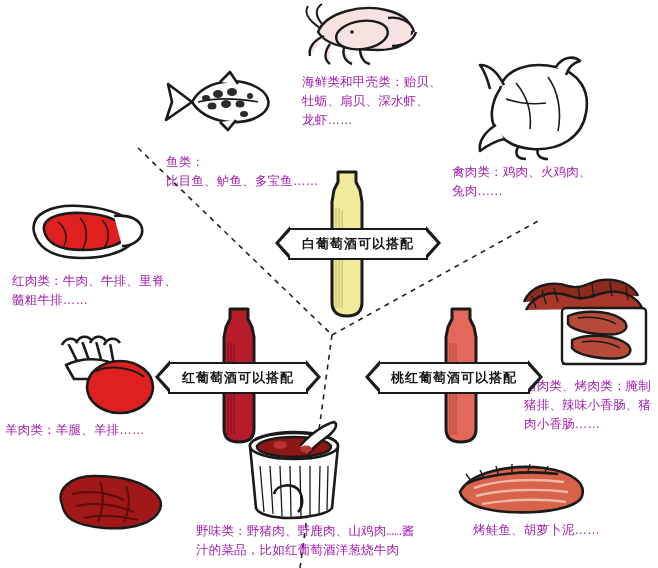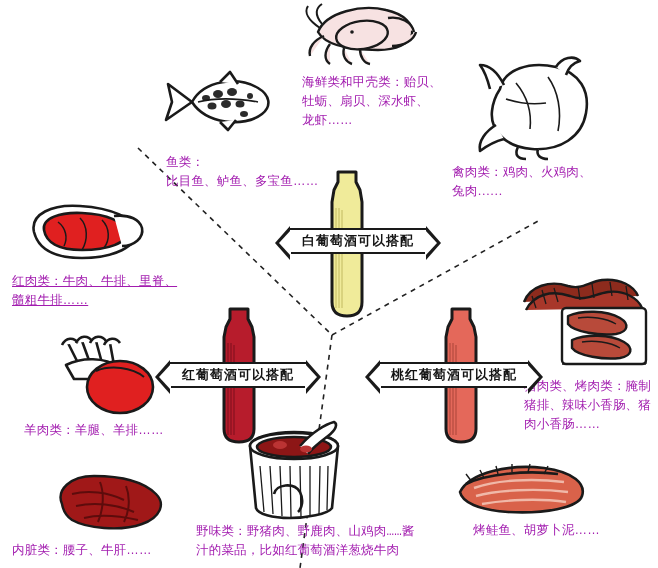--- a/index.html
+++ b/index.html
@@ -16,21 +16,21 @@
     letter-spacing:.2px;white-space:pre-line;
   }
   svg{display:block;overflow:visible;}
   .ribbon-text{
     font-size:13px;font-weight:bold;color:#141414;
     letter-spacing:1px;white-space:nowrap;
   }
   .ribbon-wrap{position:absolute;}
   .ribbon-body{
     position:relative;border:2px solid #1a1a1a;background:#ffffff;
-    height:26px;display:flex;align-items:center;justify-content:center;
+    height:32px;display:flex;align-items:center;justify-content:center;
     box-sizing:border-box;padding:0 10px;
   }
   .tail{position:absolute;top:-4px;width:0;height:0;}
   .tail-l{left:-15px;border-top:17px solid transparent;border-bottom:17px solid transparent;border-right:15px solid #1a1a1a;}
   .tail-l:after{content:"";position:absolute;left:4px;top:-13px;border-top:13px solid transparent;border-bottom:13px solid transparent;border-right:12px solid #ffffff;}
   .tail-r{right:-15px;border-top:17px solid transparent;border-bottom:17px solid transparent;border-left:15px solid #1a1a1a;}
   .tail-r:after{content:"";position:absolute;right:4px;top:-13px;border-top:13px solid transparent;border-bottom:13px solid transparent;border-left:12px solid #ffffff;}
 </style>
 </head>
 <body>
@@ -111,50 +111,49 @@
       <path d="M16 34 C12 16 34 6 62 8 C94 10 116 20 118 34 C120 48 96 60 64 60 C34 60 20 50 16 34 Z" fill="#ffffff"></path>
       <path d="M26 32 C24 20 42 14 64 15 C90 16 106 24 108 34 C110 45 90 52 64 52 C40 52 28 44 26 32 Z" fill="#e02020"></path>
       <path d="M96 18 C112 16 122 22 124 30 C126 40 116 48 104 48" fill="#ffffff"></path>
     </g>
     <g fill="none" stroke="#1a1a1a" stroke-width="1.5">
       <path d="M40 24 C48 30 50 40 46 48"></path>
       <path d="M62 20 C70 28 70 42 64 52"></path>
       <path d="M84 22 C92 30 92 42 86 50"></path>
     </g>
   </svg>
-  <div class="abs cap" style="left:12px;top:272px;width:175px;text-decoration:underline;">红肉类：牛肉、牛排、里脊、
+  <div class="abs cap" style="left:12px;top:272px;width:175px;">红肉类：牛肉、牛排、里脊、
 髓粗牛排……</div>
 
   <svg class="abs" style="left:48px;top:335px;" width="120" height="82" viewBox="0 0 120 82">
     <g stroke="#1a1a1a" stroke-width="2.6" fill="#ffffff" stroke-linejoin="round">
       <path d="M20 8 L30 28 M34 6 L42 28 M48 6 L54 28 M62 8 L66 30"></path>
       <path d="M14 10 C18 2 26 2 30 8"></path>
       <path d="M28 8 C32 0 40 0 44 6"></path>
       <path d="M42 8 C46 0 54 0 58 6"></path>
       <path d="M56 10 C60 2 68 2 72 8"></path>
       <path d="M18 30 C34 22 56 22 72 32 L64 44 L26 44 Z"></path>
     </g>
     <ellipse cx="72" cy="52" rx="33" ry="26" fill="#e02020" stroke="#1a1a1a" stroke-width="2.6"></ellipse>
     <path d="M48 36 C62 30 84 32 96 42" fill="none" stroke="#1a1a1a" stroke-width="2"></path>
   </svg>
-  <div class="abs cap" style="left:24px;top:421px;width:190px;">羊肉类：羊腿、羊排……</div>
+  <div class="abs cap" style="left:5px;top:421px;width:190px;">羊肉类：羊腿、羊排……</div>
 
   <svg class="abs" style="left:50px;top:468px;" width="118" height="70" viewBox="0 0 118 70">
     <g stroke="#1a1a1a" stroke-width="2.4" fill="#a01818" stroke-linejoin="round">
       <path d="M12 36 C6 22 20 8 44 8 C72 8 94 14 106 26 C116 36 110 50 92 56 C70 64 36 60 22 52 C16 48 13 42 12 36 Z"></path>
     </g>
     <g fill="none" stroke="#5d0c0c" stroke-width="2">
       <path d="M22 26 C38 22 58 24 74 32"></path>
       <path d="M26 38 C44 34 66 36 84 44"></path>
       <path d="M34 50 C50 46 70 48 88 52"></path>
       <path d="M50 14 C54 24 54 40 48 54"></path>
       <path d="M76 18 C80 28 80 42 74 54"></path>
     </g>
   </svg>
-  <div class="abs cap" style="left:12px;top:541px;width:190px;">内脏类：腰子、牛肝……</div>
 
   <svg class="abs" style="left:228px;top:420px;" width="130" height="100" viewBox="0 0 130 100">
     <g stroke="#1a1a1a" stroke-width="2.6" fill="#ffffff" stroke-linejoin="round">
       <path d="M22 26 C22 18 44 12 66 12 C90 12 110 18 110 26 L104 88 C100 94 78 98 62 98 C44 98 30 94 28 88 Z"></path>
       <ellipse cx="66" cy="26" rx="44" ry="13" fill="#ffffff"></ellipse>
       <ellipse cx="66" cy="27" rx="37" ry="10" fill="#8d1616"></ellipse>
       <path d="M72 26 C84 12 98 4 106 2 C110 4 108 10 100 16 C92 22 84 28 80 34" fill="#ffffff"></path>
       <path d="M46 74 C48 64 66 62 72 72 C76 80 74 88 70 92"></path>
     </g>
     <g fill="#b33">

